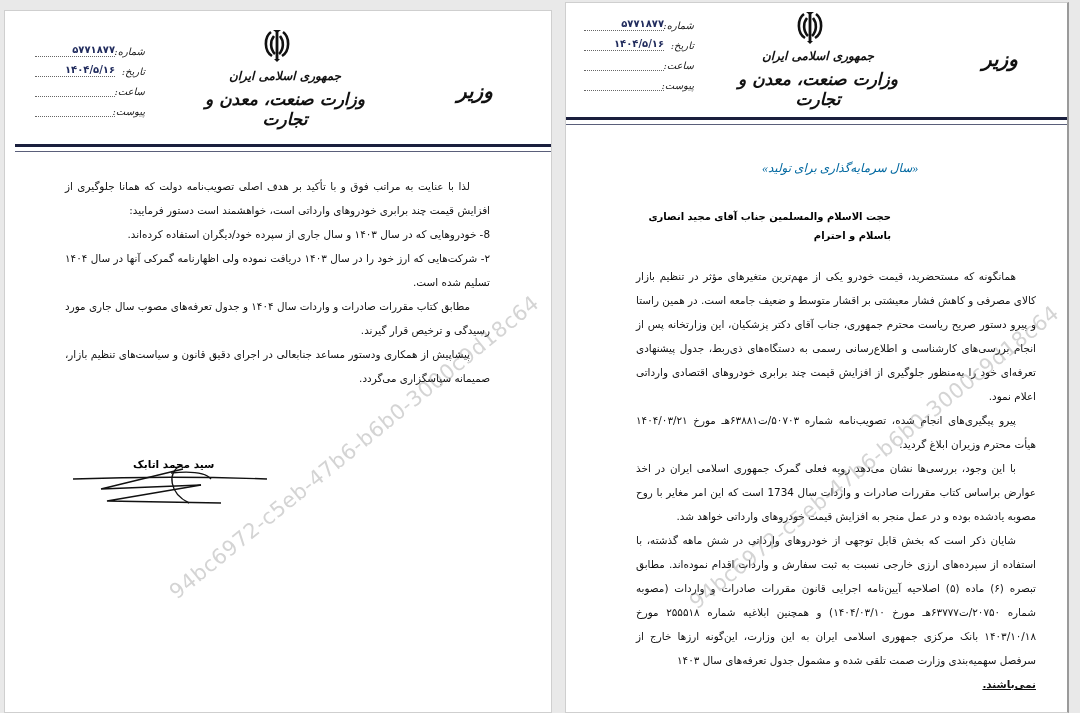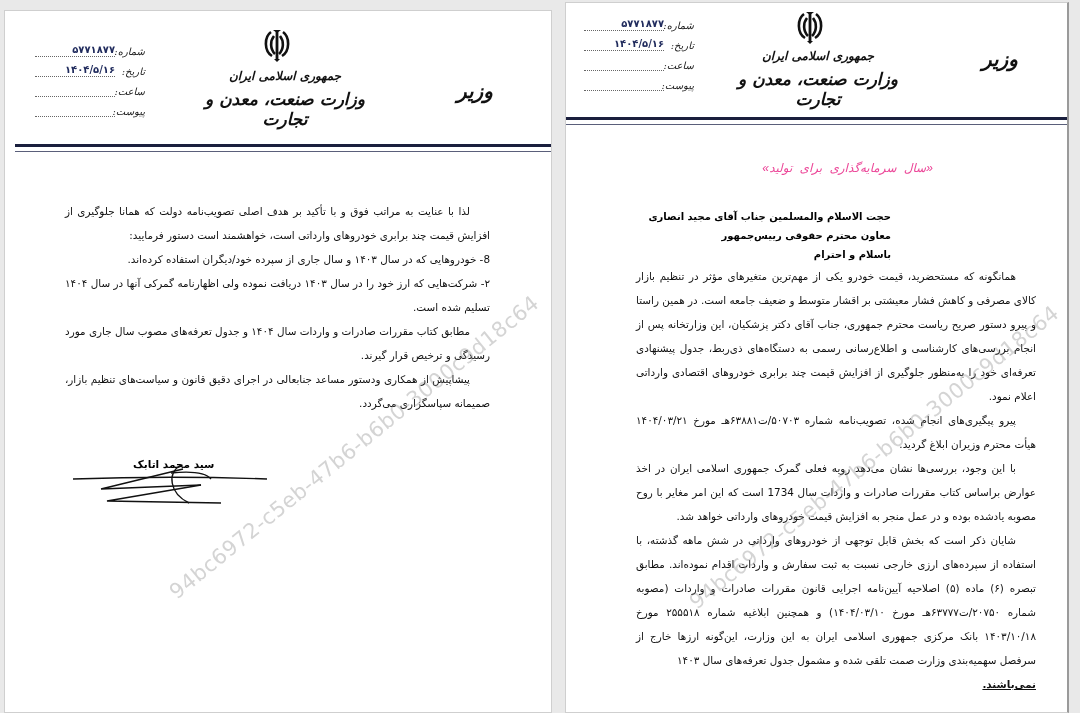--- a/index.html
+++ b/index.html
@@ -27,21 +27,21 @@
   .republic .l1 { font-size: 12px; }
   .republic .l2 { font-size: 17px; margin-top: 6px; }
   .minister { position: absolute; font-family: "DejaVu Serif", serif; font-style: italic; font-weight: bold; font-size: 20px; color: #111; direction: rtl; }
   .rule { position: absolute; left: 10px; right: 0; height: 4px; border-top: 3px solid #1a1f3d; border-bottom: 1px solid #5a5f7a; }
 
   .body-text { position: absolute; direction: rtl; text-align: justify; font-size: 10.4px; line-height: 24px; color: #111; }
   .body-text p { margin: 0; text-indent: 20px; }
   .body-text p.noindent { text-indent: 0; }
   .underline { text-decoration: underline; font-weight: bold; }
 
-  .slogan { position: absolute; direction: rtl; font-family: Liberation Mono, monospace; font-style: italic; font-size: 12px; color: #ec4899; text-align: center; }
+  .slogan { position: absolute; direction: rtl; font-family: Liberation Serif, serif; font-style: italic; font-size: 12px; color: #0369a1; text-align: center; }
   .address { position: absolute; direction: rtl; font-weight: bold; font-size: 10px; line-height: 19px; color: #000; }
 
   .signature-name { position: absolute; font-weight: bold; font-size: 10.5px; direction: rtl; color: #000; }
   .signature-svg { position: absolute; }
 
   .watermark {
     position: absolute; font-family: "DejaVu Sans", sans-serif; font-size: 21px; color: rgba(120,120,120,0.32);
     transform-origin: left bottom; white-space: nowrap; pointer-events: none; letter-spacing: 0.5px;
   }
 </style>
@@ -82,21 +82,21 @@
     </svg>
 
     <div class="republic" style="left:180px; top:58px; width:200px;">
       <div class="l1">جمهوری اسلامی ایران</div>
       <div class="l2">وزارت صنعت، معدن و تجارت</div>
     </div>
     <div class="minister" style="left:452px; top:68px;">وزیر</div>
     <div class="rule" style="top:133px;"></div>
   </div>
 
-  <div class="body-text" style="left:60px; top:188px; width:425px;">
+  <div class="body-text" style="left:60px; top:163px; width:425px;">
     <p>لذا با عنایت به مراتب فوق و با تأکید بر هدف اصلی تصویب‌نامه دولت که همانا جلوگیری از افزایش قیمت چند برابری خودروهای وارداتی است، خواهشمند است دستور فرمایید:</p>
     <p class="noindent">8- خودروهایی که در سال ۱۴۰۳ و سال جاری از سپرده خود/دیگران استفاده کرده‌اند.</p>
     <p class="noindent">۲- شرکت‌هایی که ارز خود را در سال ۱۴۰۳ دریافت نموده ولی اظهارنامه گمرکی آنها در سال ۱۴۰۴ تسلیم شده است.</p>
     <p>مطابق کتاب مقررات صادرات و واردات سال ۱۴۰۴ و جدول تعرفه‌های مصوب سال جاری مورد رسیدگی و ترخیص قرار گیرند.</p>
     <p>پیشاپیش از همکاری ودستور مساعد جنابعالی در اجرای دقیق قانون و سیاست‌های تنظیم بازار، صمیمانه سپاسگزاری می‌گردد.</p>
   </div>
 
   <div class="signature-name" style="left:128px; top:447px;">سید محمد اتابک</div>
   <svg class="signature-svg" style="left:66px; top:452px;" width="200" height="50" viewBox="0 0 200 50">
     <g fill="none" stroke="#111" stroke-width="1.4">
@@ -147,21 +147,20 @@
       <div class="l2">وزارت صنعت، معدن و تجارت</div>
     </div>
     <div class="minister" style="left:416px; top:44px;">وزیر</div>
     <div class="rule" style="top:114px; left:0;"></div>
   </div>
 
   <div class="slogan" style="left:196px; top:158px;">«سال سرمایه‌گذاری برای تولید»</div>
 
   <div class="address" style="left:40px; top:204px; width:285px;">
     <div>حجت الاسلام والمسلمین جناب آقای مجید انصاری</div>
-    <div>معاون محترم حقوقی رییس‌جمهور</div>
     <div>باسلام و احترام</div>
   </div>
 
   <div class="body-text" style="left:70px; top:261px; width:400px;">
     <p>همانگونه که مستحضرید، قیمت خودرو یکی از مهم‌ترین متغیرهای مؤثر در تنظیم بازار کالای مصرفی و کاهش فشار معیشتی بر اقشار متوسط و ضعیف جامعه است. در همین راستا و پیرو دستور صریح ریاست محترم جمهوری، جناب آقای دکتر پزشکیان، این وزارتخانه پس از انجام بررسی‌های کارشناسی و اطلاع‌رسانی رسمی به دستگاه‌های ذی‌ربط، جدول پیشنهادی تعرفه‌ای خود را به‌منظور جلوگیری از افزایش قیمت چند برابری خودروهای اقتصادی وارداتی اعلام نمود.</p>
     <p>پیرو پیگیری‌های انجام شده، تصویب‌نامه شماره ۵۰۷۰۳/ت۶۳۸۸۱هـ مورخ ۱۴۰۴/۰۳/۲۱ هیأت محترم وزیران ابلاغ گردید.</p>
     <p>با این وجود، بررسی‌ها نشان می‌دهد رویه فعلی گمرک جمهوری اسلامی ایران در اخذ عوارض براساس کتاب مقررات صادرات و واردات سال 1734 است که این امر مغایر با روح مصوبه یادشده بوده و در عمل منجر به افزایش قیمت خودروهای وارداتی خواهد شد.</p>
     <p>شایان ذکر است که بخش قابل توجهی از خودروهای وارداتی در شش ماهه گذشته، با استفاده از سپرده‌های ارزی خارجی نسبت به ثبت سفارش و واردات اقدام نموده‌اند. مطابق تبصره (۶) ماده (۵) اصلاحیه آیین‌نامه اجرایی قانون مقررات صادرات و واردات (مصوبه شماره ۲۰۷۵۰/ت۶۳۷۷۷هـ مورخ ۱۴۰۴/۰۳/۱۰) و همچنین ابلاغیه شماره ۲۵۵۵۱۸ مورخ ۱۴۰۳/۱۰/۱۸ بانک مرکزی جمهوری اسلامی ایران به این وزارت، این‌گونه ارزها خارج از سرفصل سهمیه‌بندی وزارت صمت تلقی شده و مشمول جدول تعرفه‌های سال ۱۴۰۳</p>
     <p class="noindent"><span class="underline">نمی‌باشند.</span></p>
   </div>

